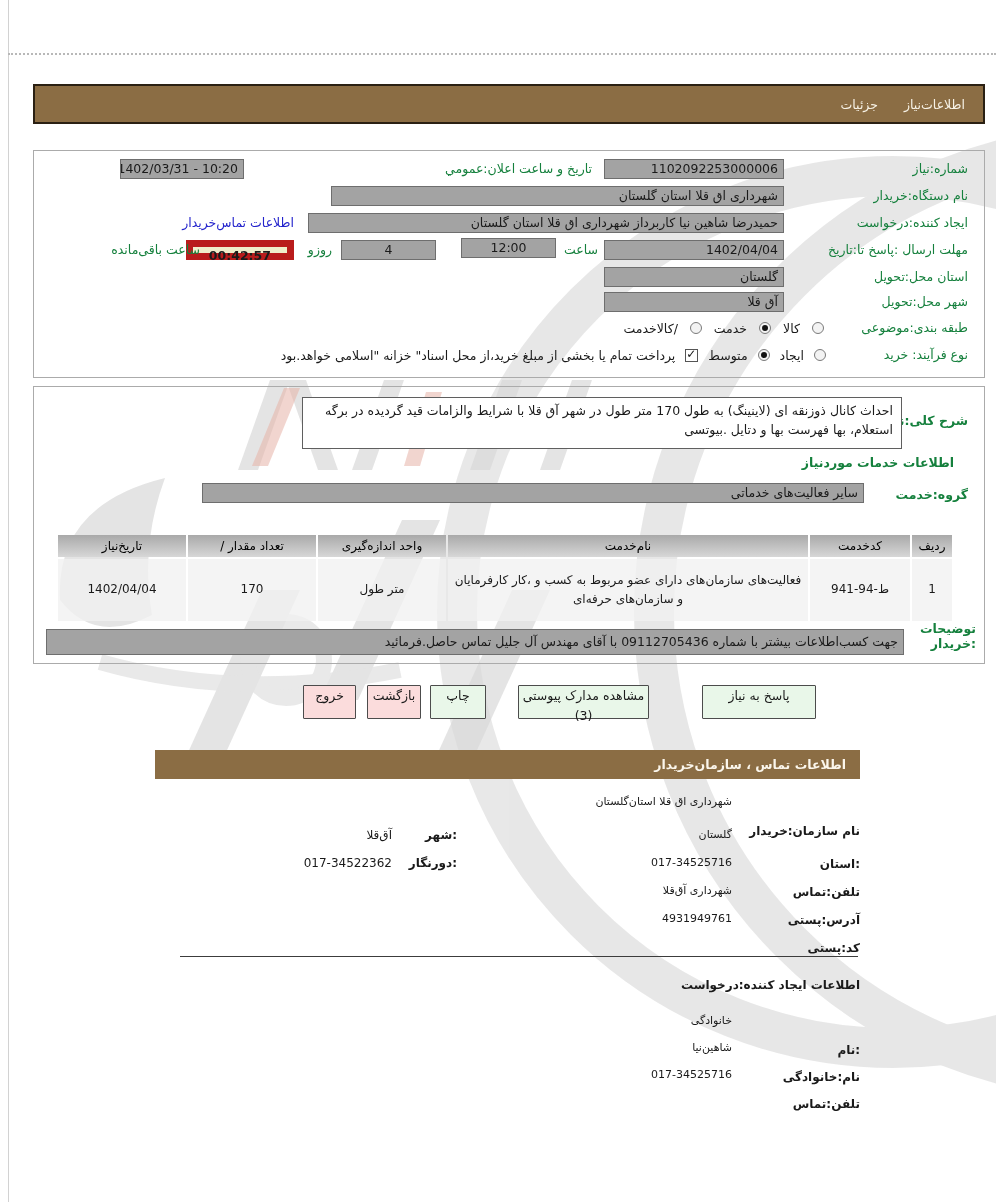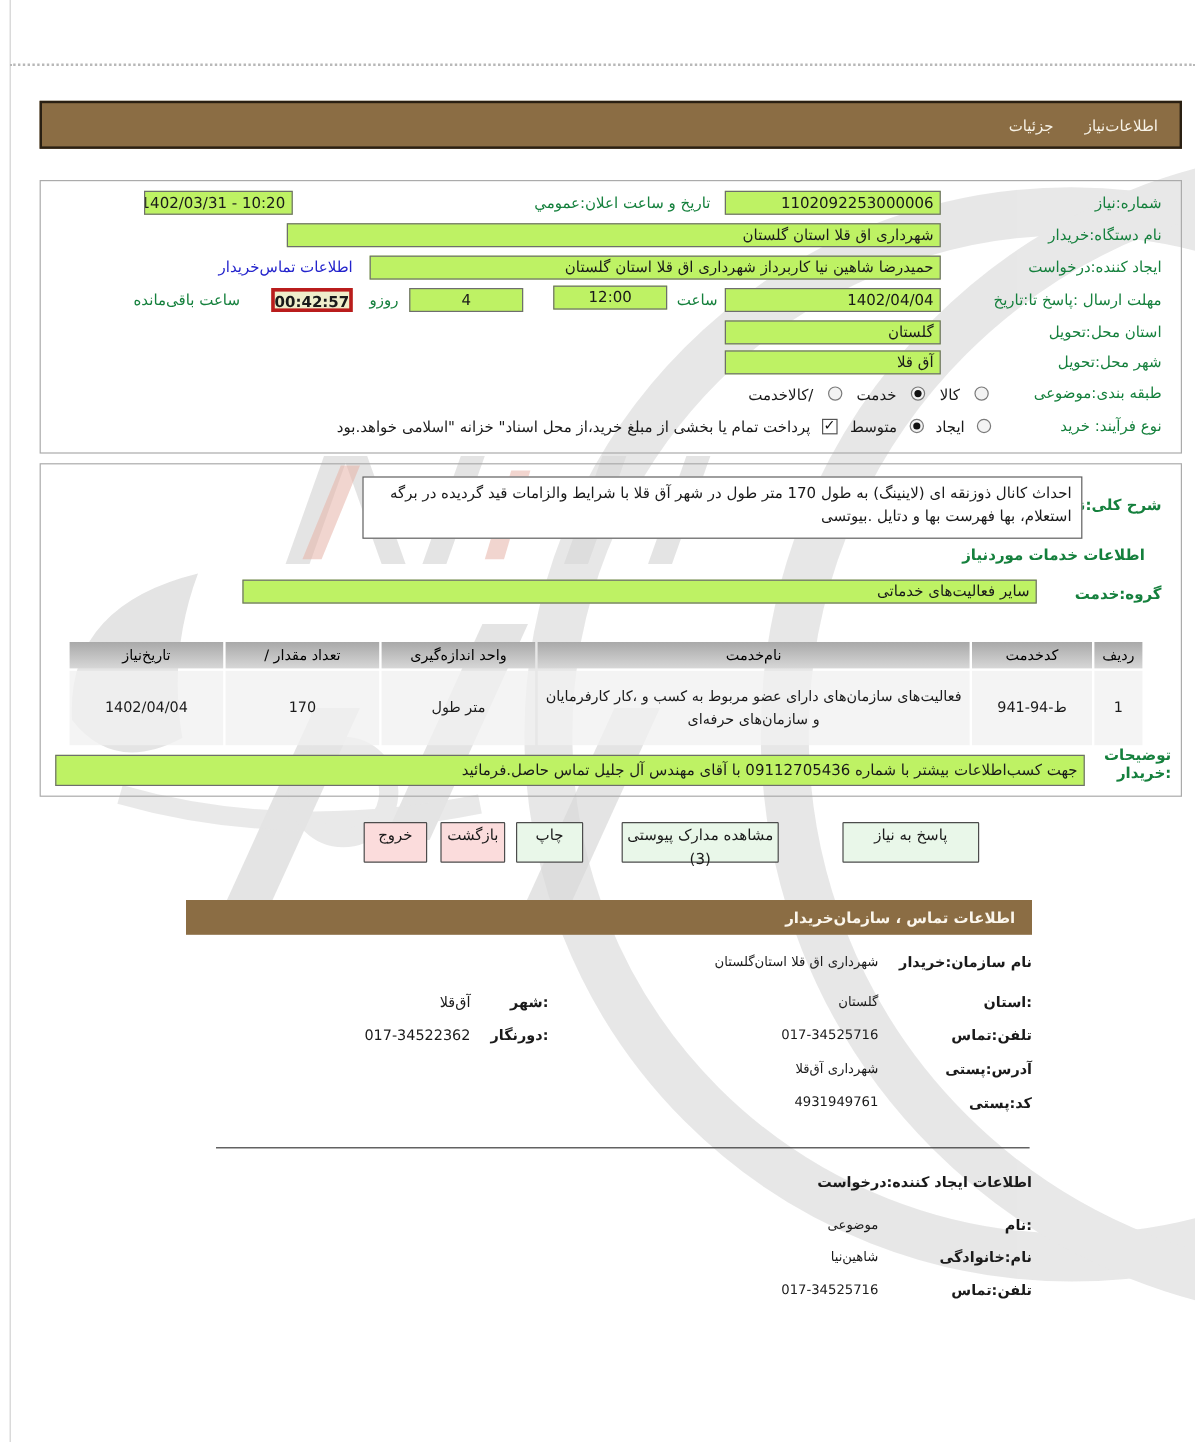--- a/index.html
+++ b/index.html
@@ -22,25 +22,25 @@
   .bar1 .tab { cursor:default; }
   .bar2 { position:absolute; left:155px; top:750px; width:705px; height:29px;
     background:var(--brown,#8b6d44); z-index:2; color:#fbf6ec; font-weight:bold;
     line-height:29px; padding:0 14px; }
   
   .box { position:absolute; border:1px solid #ababab; background:transparent; z-index:2; }
   .box1 { left:33px; top:150px; width:952px; height:228px; }
   .box2 { left:33px; top:386px; width:952px; height:278px; }
   .lbl { position:absolute; right:16px; white-space:nowrap; color:#15803d; line-height:20px; }
   .blbl { font-weight:bold; }
-  .input { position:absolute; height:20px; background:#bef264; border:1px solid #6e6e6e;
+  .input { position:absolute; height:20px; background:#a3a3a3; border:1px solid #6e6e6e;
     line-height:18px; padding:0 5px; white-space:nowrap; overflow:hidden; }
   .link { position:absolute; color:var(--link,#2323cc); white-space:nowrap; line-height:20px; cursor:pointer; }
-  .countdown { position:absolute; height:20px; background:var(--cd,#efeecb); border:3px solid #b91c1c;
-    line-height:18px; padding:0 0; font-weight:bold; }
+  .countdown { position:absolute; height:20px; background:var(--cd,#efeecb); border:7px solid #b91c1c;
+    line-height:18px; padding:0 16px; font-weight:bold; }
   .optgroup { position:absolute; display:flex; align-items:center; gap:12px; height:20px; white-space:nowrap; }
   .radio { width:12px; height:12px; border-radius:50%; border:1px solid #7a7a7a; background:#f3f3f3;
     display:inline-flex; align-items:center; justify-content:center; flex:0 0 auto; }
   .radio.checked::after { content:""; width:6px; height:6px; border-radius:50%; background:#111; }
   .checkbox { width:13px; height:13px; border:1px solid #555; background:#fff; position:relative; flex:0 0 auto; }
   .checkbox.checked::after { content:"\2713"; position:absolute; left:0; top:-3px; font-size:12px; font-weight:bold; color:#111; }
   .textarea { position:absolute; background:#fff; border:1px solid #5f5f5f; padding:3px 8px;
     line-height:1.55; text-align:right; overflow:hidden; }
   
   .svc-table { position:absolute; right:30px; top:146px; width:892px; border-collapse:separate;
@@ -50,21 +50,21 @@
   .svc-table td { background:rgba(241,241,241,0.78); font-size:12px; text-align:center;
     padding:4px 6px; height:62px; vertical-align:middle; line-height:1.6; }
   
   .btn { position:absolute; top:685px; height:34px; border:1px solid #4c4c4c; border-radius:1px;
     text-align:center; line-height:20px; font-size:12.5px; cursor:pointer; z-index:2; }
   .btn.green { background:var(--green,#e9f7e9); }
   .btn.pink  { background:var(--pink,#fbdcdc); }
   
   .contact { position:absolute; left:155px; top:780px; width:705px; height:330px; z-index:2; }
   .crow { position:absolute; right:0; width:705px; height:20px; }
-  .crow .l1 { position:absolute; right:0; font-weight:bold; white-space:nowrap; font-size:12px; }
+  .crow .l1 { position:absolute; right:0; font-weight:bold; white-space:nowrap; font-size:12px;margin-top:29px; }
   .crow .v1 { position:absolute; right:128px; white-space:nowrap; font-size:11px; }
   .crow .l2 { position:absolute; right:403px; font-weight:bold; white-space:nowrap; font-size:12px; }
   .crow .v2 { position:absolute; right:468px; white-space:nowrap; font-size:12px; }
   .sep { position:absolute; left:180px; top:956px; width:678px; border-top:1px solid #3c3c3c; z-index:2; }
   .creator-heading { position:absolute; right:136px; top:978px; font-weight:bold; font-size:12px; z-index:2; white-space:nowrap; }
 </style>
 </head>
 <body>
 
 <svg class="wm" width="996" height="1202" viewBox="0 0 996 1202">
@@ -102,21 +102,21 @@
 </div>
 
 <div class="box box1">
 
   <span class="lbl" style="top:8px">شماره:نیاز</span>
   <div class="input" style="top:8px; right:200px; width:180px; text-align:right">1102092253000006</div>
   <span class="lbl" style="top:8px; right:392px">تاریخ و ساعت اعلان:عمومي</span>
   <div class="input" style="top:8px; right:740px; width:124px; text-align:left">10:20 - 1402/03/31</div>
 
   <span class="lbl" style="top:35px">نام دستگاه:خریدار</span>
-  <div class="input" style="top:35px; right:200px; width:545px; text-align:right">شهرداری اق قلا استان گلستان</div>
+  <div class="input" style="top:35px; right:200px; width:453px; text-align:right">شهرداری اق قلا استان گلستان</div>
 
   <span class="lbl" style="top:62px">ایجاد کننده:درخواست</span>
   <div class="input" style="top:62px; right:200px; width:476px; text-align:right">حمیدرضا شاهین نیا کاربرداز شهرداری اق قلا استان گلستان</div>
   <span class="link" style="top:62px; right:690px">اطلاعات تماس‌خریدار</span>
 
   <span class="lbl" style="top:89px">مهلت ارسال :پاسخ تا:تاریخ</span>
   <div class="input" style="top:89px; right:200px; width:180px; text-align:right">1402/04/04</div>
   <span class="lbl" style="top:89px; right:386px">ساعت</span>
   <div class="input" style="top:87px; right:428px; width:95px; text-align:center">12:00</div>
   <div class="input" style="top:89px; right:548px; width:95px; text-align:center">4</div>
@@ -235,21 +235,21 @@
   </div>
 </div>
 
 <div class="sep"></div>
 
 <div class="creator-heading">اطلاعات ایجاد کننده:درخواست</div>
 
 <div class="contact" style="top:1000px; height:110px">
   <div class="crow" style="top:14px">
     <span class="l1">:نام</span>
-    <span class="v1">موضوعی</span>
+    <span class="v1">خانوادگی</span>
   </div>
   <div class="crow" style="top:41px">
     <span class="l1">نام:خانوادگی</span>
     <span class="v1">شاهین‌نیا</span>
   </div>
   <div class="crow" style="top:68px">
     <span class="l1">تلفن:تماس</span>
     <span class="v1 ltr">017-34525716</span>
   </div>
 </div>

